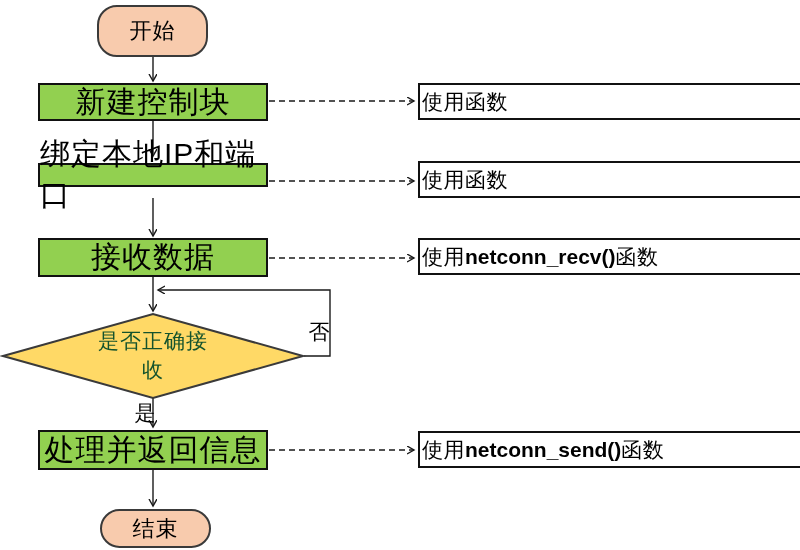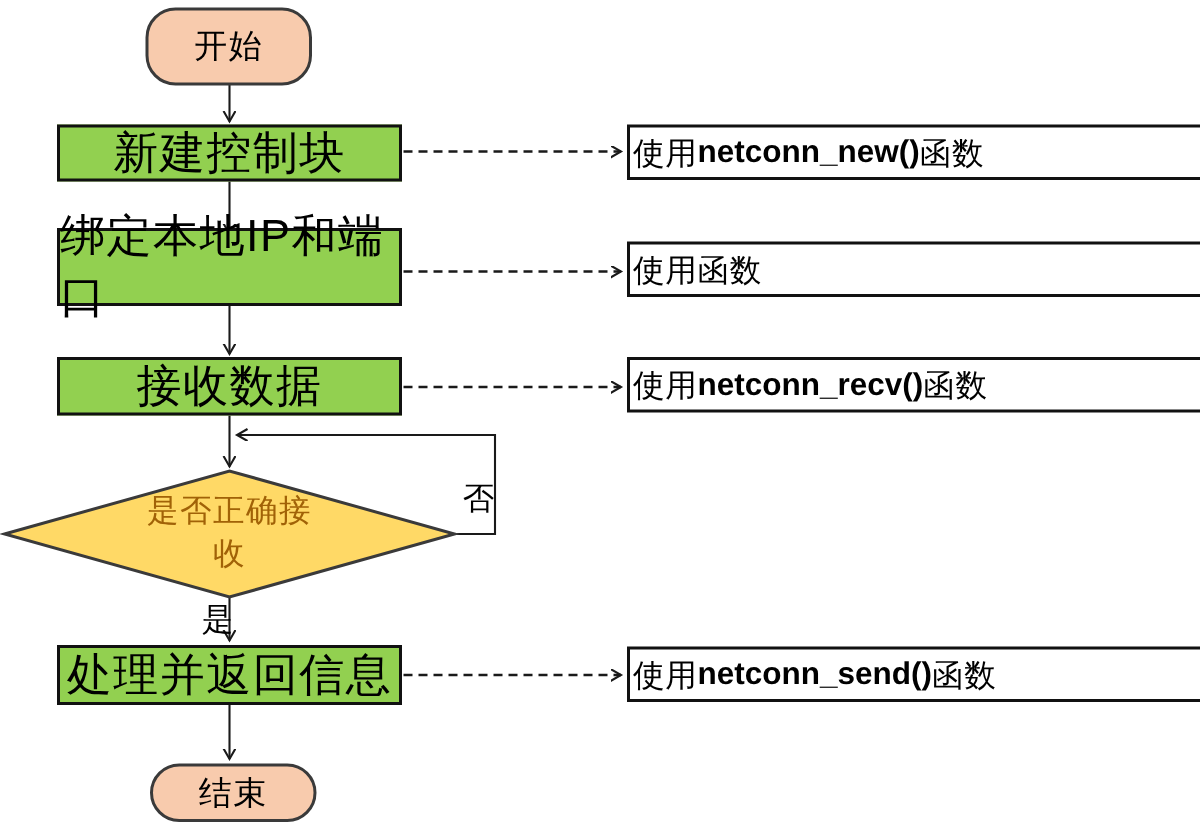--- a/index.html
+++ b/index.html
@@ -41,21 +41,21 @@
   .terminal.start { left: 97px; top: 5px; }
   .terminal.end   { left: 100px; top: 509px; height: 39px; }
   .process {
     left: 38px;
     width: 230px;
     background: #92D050;
     border: 2px solid #111111;
     font-size: 30px;
   }
   .process.p1 { top: 83px;  height: 38px; }
-  .process.p2 { top: 152px; height: 52px; }
+  .process.p2 { top: 163px; height: 24px; }
   .process.p3 { top: 238px; height: 39px; }
   .process.p4 { top: 430px; height: 40px; }
   .note {
     left: 418px;
     width: 394px;
     height: 37px;
     background: #FFFFFF;
     border: 2px solid #111111;
     justify-content: flex-start;
     padding-left: 2px;
@@ -72,21 +72,21 @@
   .note.n4 { top: 431px; }
   .decision-label {
     position: absolute;
     left: 88px;
     top: 326px;
     width: 130px;
     text-align: center;
     font-size: 21px;
     line-height: 29px;
     letter-spacing: 1px;
-    color: #a16207;
+    color: #14532d;
   }
   .edge-label {
     position: absolute;
     font-size: 21px;
     color: #000000;
   }
   .edge-label.no  { left: 306px; top: 318px; width: 26px; text-align: center; }
   .edge-label.yes { left: 131px; top: 399px; width: 28px; text-align: center; }
 </style>
 </head>
@@ -119,21 +119,20 @@
 
   <div class="node terminal start">开始</div>
 
   <div class="node process p1">新建控制块</div>
   <div class="node process p2">绑定本地IP和端口</div>
   <div class="node process p4">处理并返回信息</div>
   <div class="node process p3">接收数据</div>
 
   <div class="node note n1">
     <span>使用</span>
-      <span class="func">netconn_new()</span>
       <span>函数</span>
   </div>
   <div class="node note n2">
     <span>使用</span>
       <span>函数</span>
   </div>
   <div class="node note n3">
     <span>使用</span>
       <span class="func">netconn_recv()</span>
       <span>函数</span>

